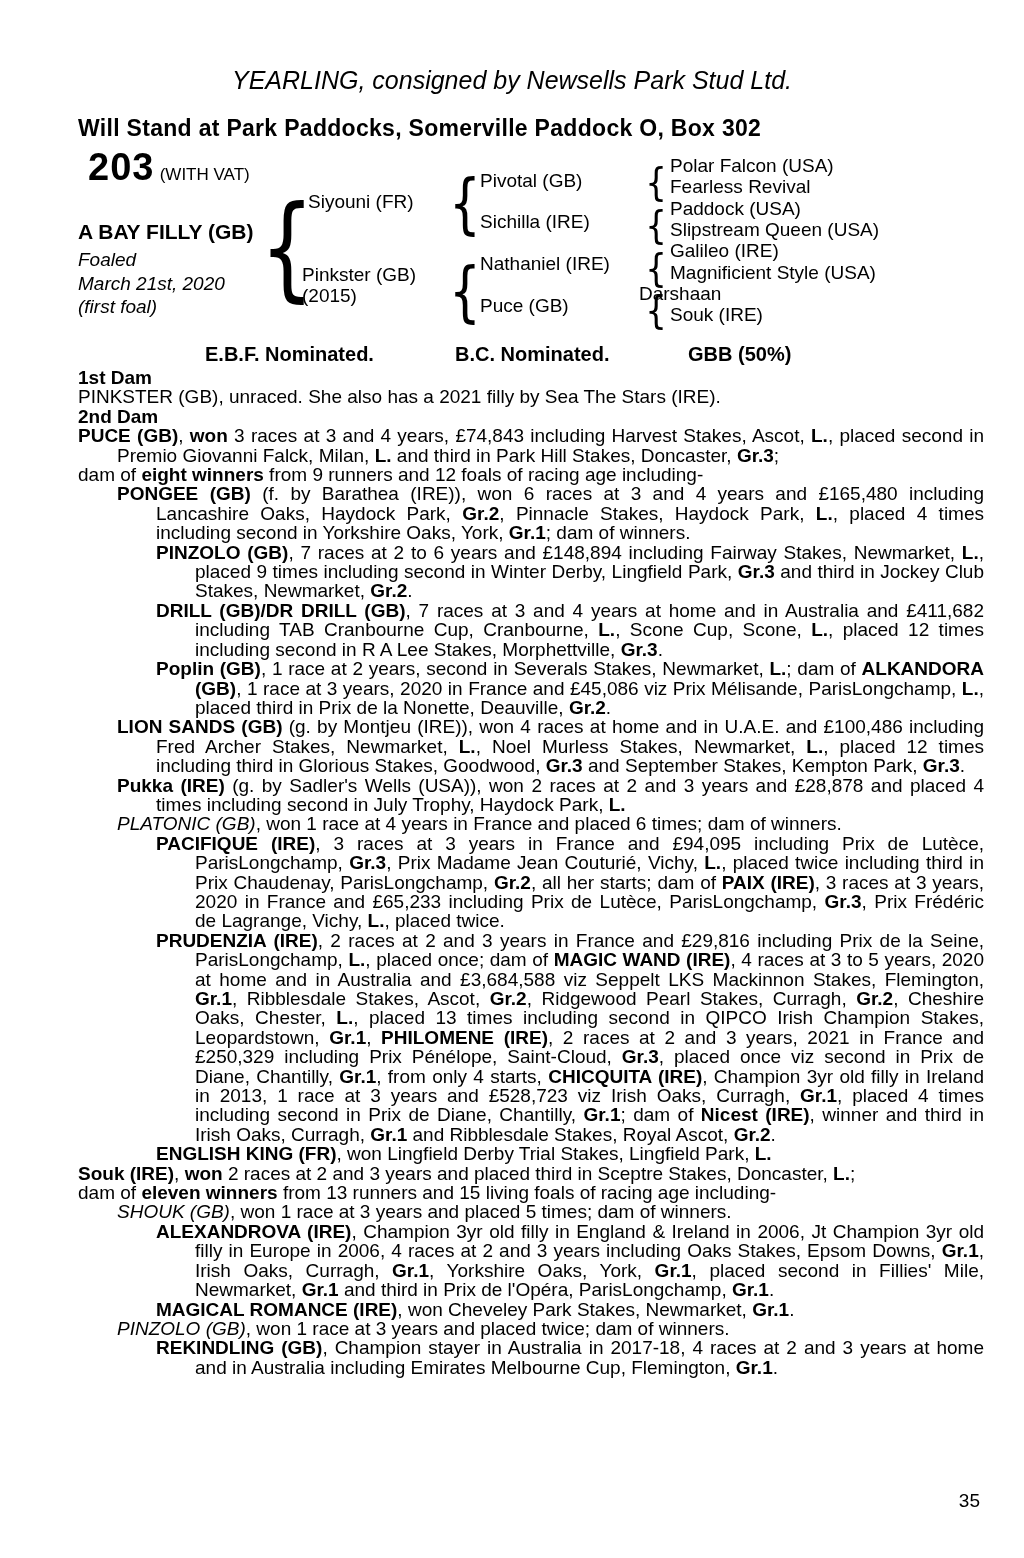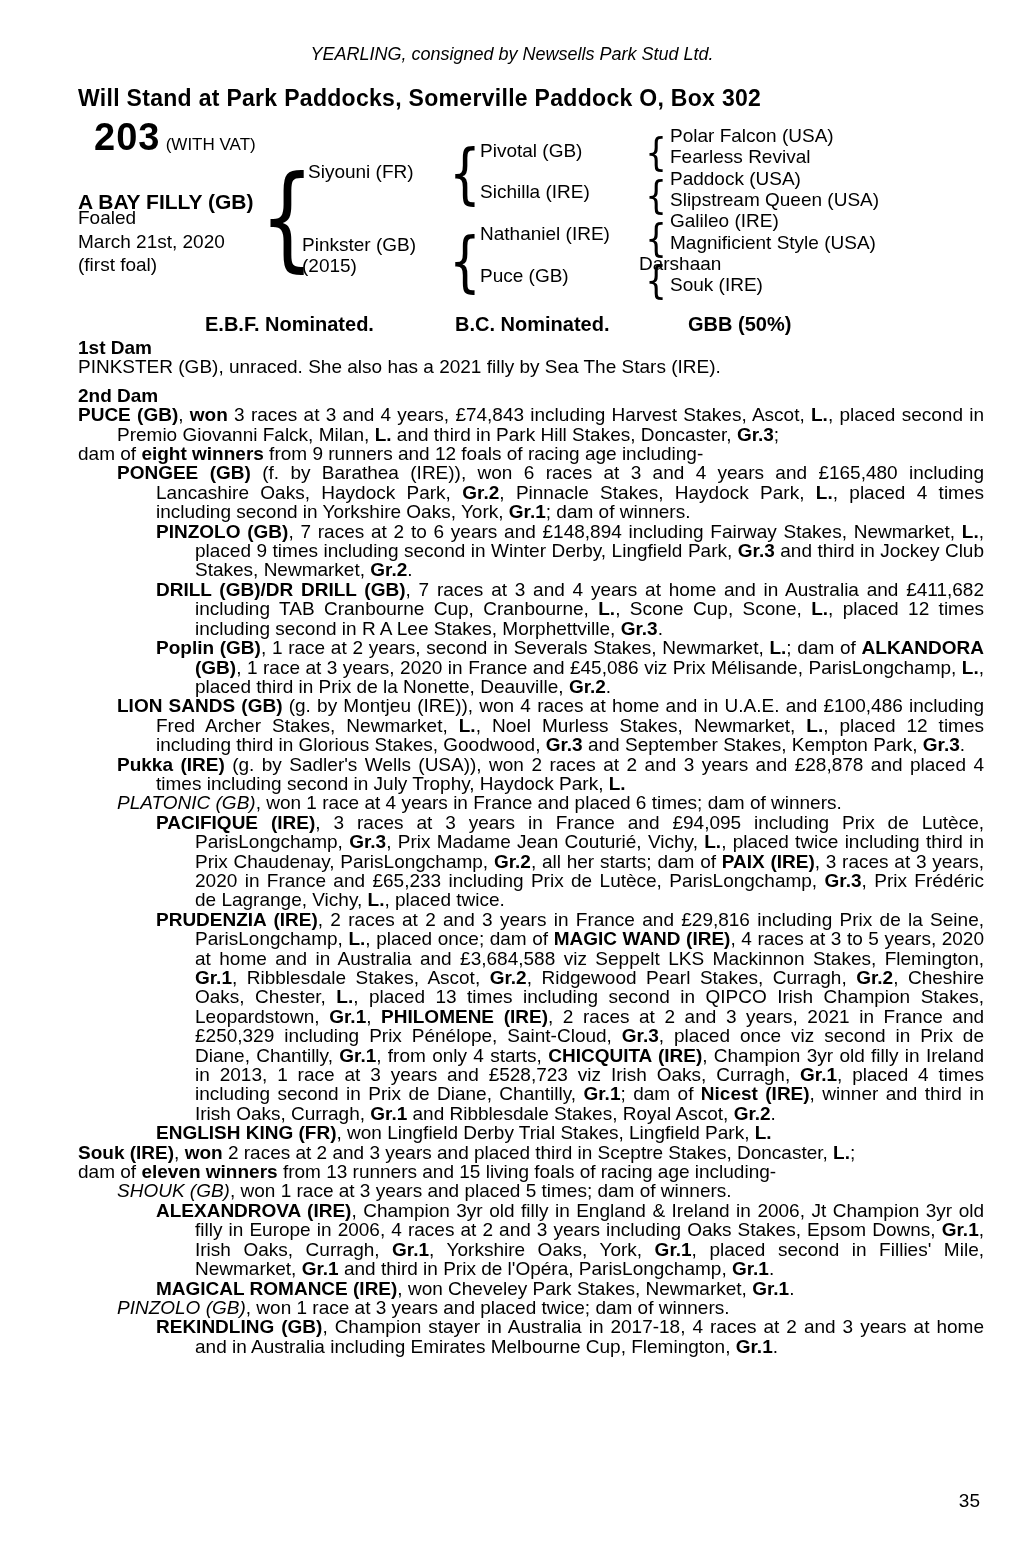--- a/index.html
+++ b/index.html
@@ -1,66 +1,66 @@
 <!DOCTYPE html>
 <html><head>
 <meta charset="utf-8">
 <style>
   html,body { margin:0; padding:0; background:#fff; }
   .page {
     position:relative; width:1024px; height:1558px; background:#ffffff; color:#000;
     font-family:"Liberation Sans","DejaVu Sans",sans-serif;
     box-sizing:border-box; padding:0 40px 0 78px; overflow:hidden;
   }
-  .title { margin:0 -40px 16px -78px; padding-top:44px; text-align:center;
-           font-style:italic; font-size:18px; }
+  .title { margin:0 -40px 16px -78px; padding-top:66px; text-align:center;
+           font-style:italic; font-size:25px; }
   .stand { margin-top:20px; font-weight:bold; font-size:23px; letter-spacing:0.3px; }
 
   .pedigree { position:relative; height:178px; margin-top:10px; font-size:19px; }
   .abs { position:absolute; white-space:nowrap; line-height:19px; }
   .lotnum { font-size:38px; font-weight:bold; letter-spacing:1px; }
   .vat { font-size:17px; }
   .horse-name { font-weight:bold; font-size:21px; }
   .foal-block div { line-height:23.5px; }
   .dam-block div { line-height:21px; }
   .brace-box { position:absolute; display:flex; align-items:center; justify-content:center; }
   .brace-box span { font-family:"DejaVu Sans",sans-serif; font-weight:400; line-height:1; display:block; }
   .brace-big span   { font-size:86px; transform:scaleY(1.32); }
   .brace-mid span   { font-size:50px; transform:scaleY(1.33); }
   .brace-small span { font-size:34px; transform:scaleY(1.15); }
 
   .noms { position:relative; height:21px; margin-top:13px; font-weight:bold; font-size:20px; }
   .noms span { position:absolute; white-space:nowrap; }
   .nom-ebf { left:127px; } .nom-bc { left:377px; } .nom-gbb { left:610px; }
 
   #dams { font-size:19px; line-height:19.4px; margin-top:4px; }
-  .dam-heading { font-weight:bold; margin-top:9px; }
+  .dam-heading { font-weight:bold; }
   .dam-heading:first-child { margin-top:4px; }
   .para { text-align:justify; }
   .p0 { padding-left:39px;  text-indent:-39px; }
   .p1 { padding-left:78px;  text-indent:-39px; }
   .p2 { padding-left:117px; text-indent:-39px; }
 
   .pagenum { position:absolute; right:44px; top:1490px; font-size:19px; }
 </style>
 </head>
 <body>
 
 <div class="page">
 
   <div class="title">YEARLING, consigned by Newsells Park Stud Ltd.</div>
   <div class="stand">Will Stand at Park Paddocks, Somerville Paddock O, Box 302</div>
 
   <div class="pedigree">
-    <div class="abs" style="left:16px; top:6px;">
+    <div class="abs" style="left:10px; top:6px;">
       <span class="lotnum">203</span>
       <span class="vat">(WITH VAT)</span>
     </div>
     <div class="abs horse-name" style="left:0; top:70px;">A BAY FILLY (GB)</div>
-    <div class="abs foal-block" style="left:0; top:84px;">
+    <div class="abs foal-block" style="left:0; top:96px;font-style:italic;">
       <div>Foaled</div>
       <div>March 21st, 2020</div>
       <div>(first foal)</div>
     </div>
 
     <div class="brace-box brace-big" style="left:194px; top:24px; width:30px; height:142px;">
         <span>{</span>
       </div>
     <div class="abs" style="left:230px; top:40px;">Siyouni (FR)</div>
     <div class="abs dam-block" style="left:224px; top:112px;">

